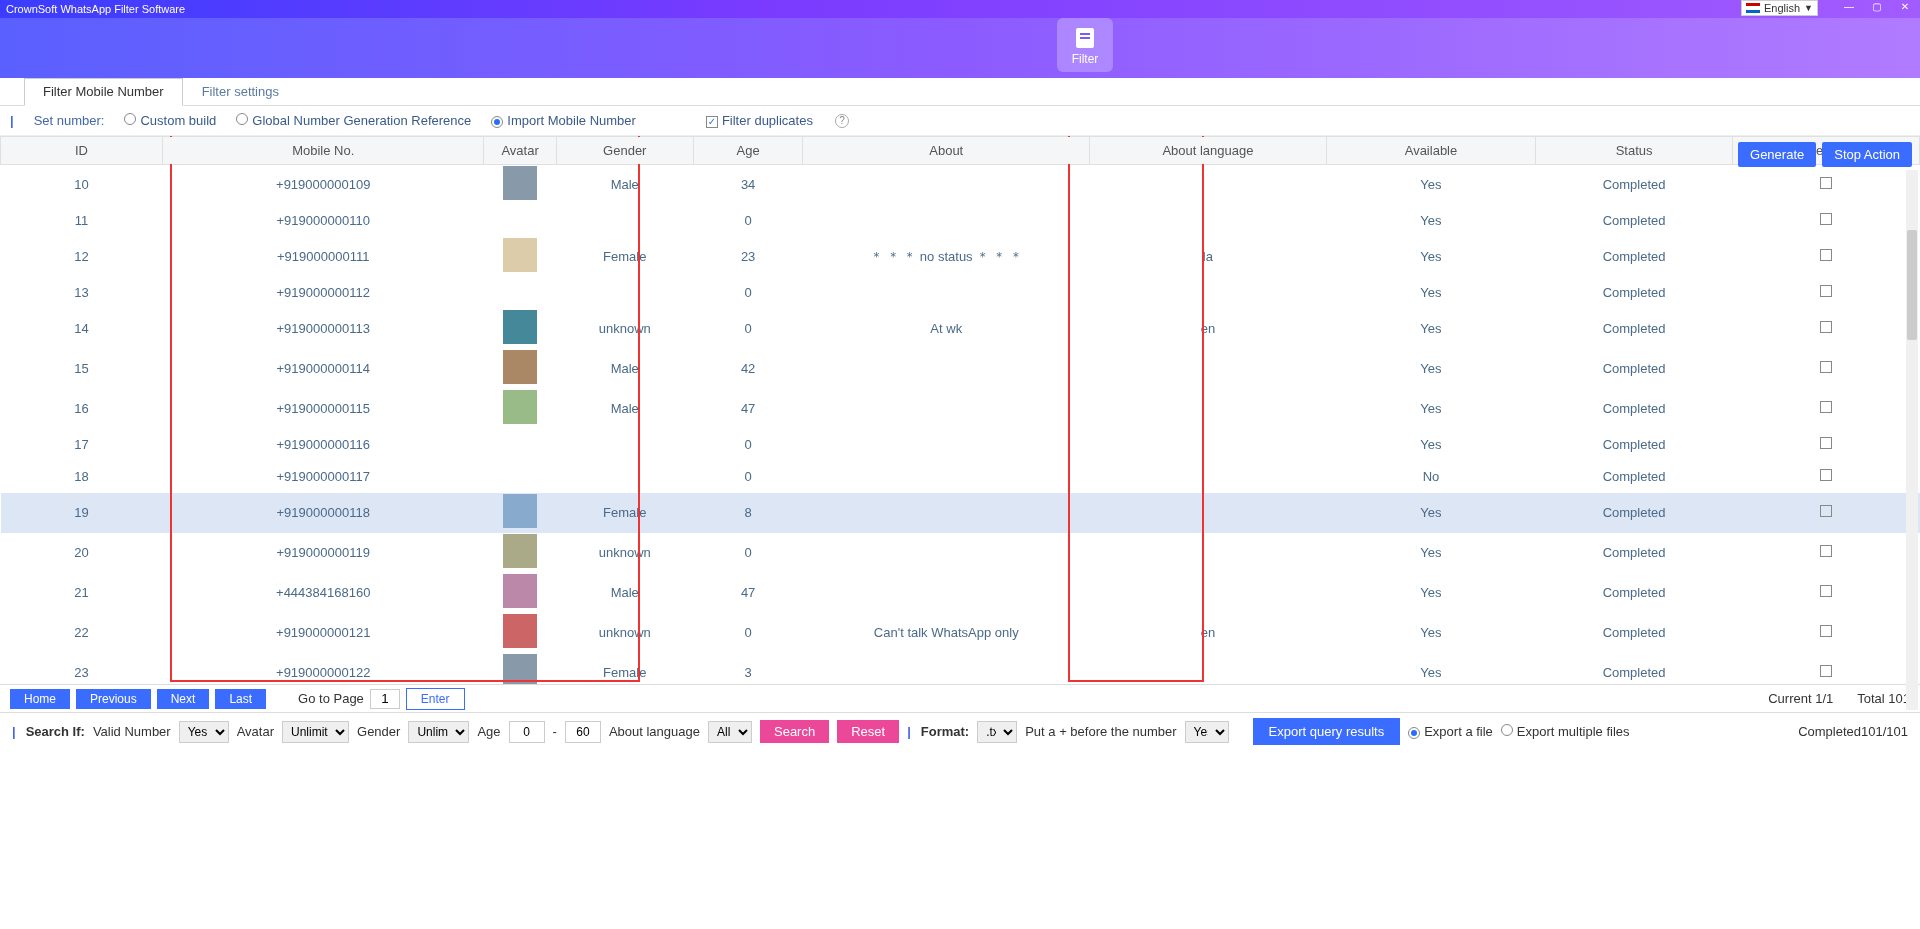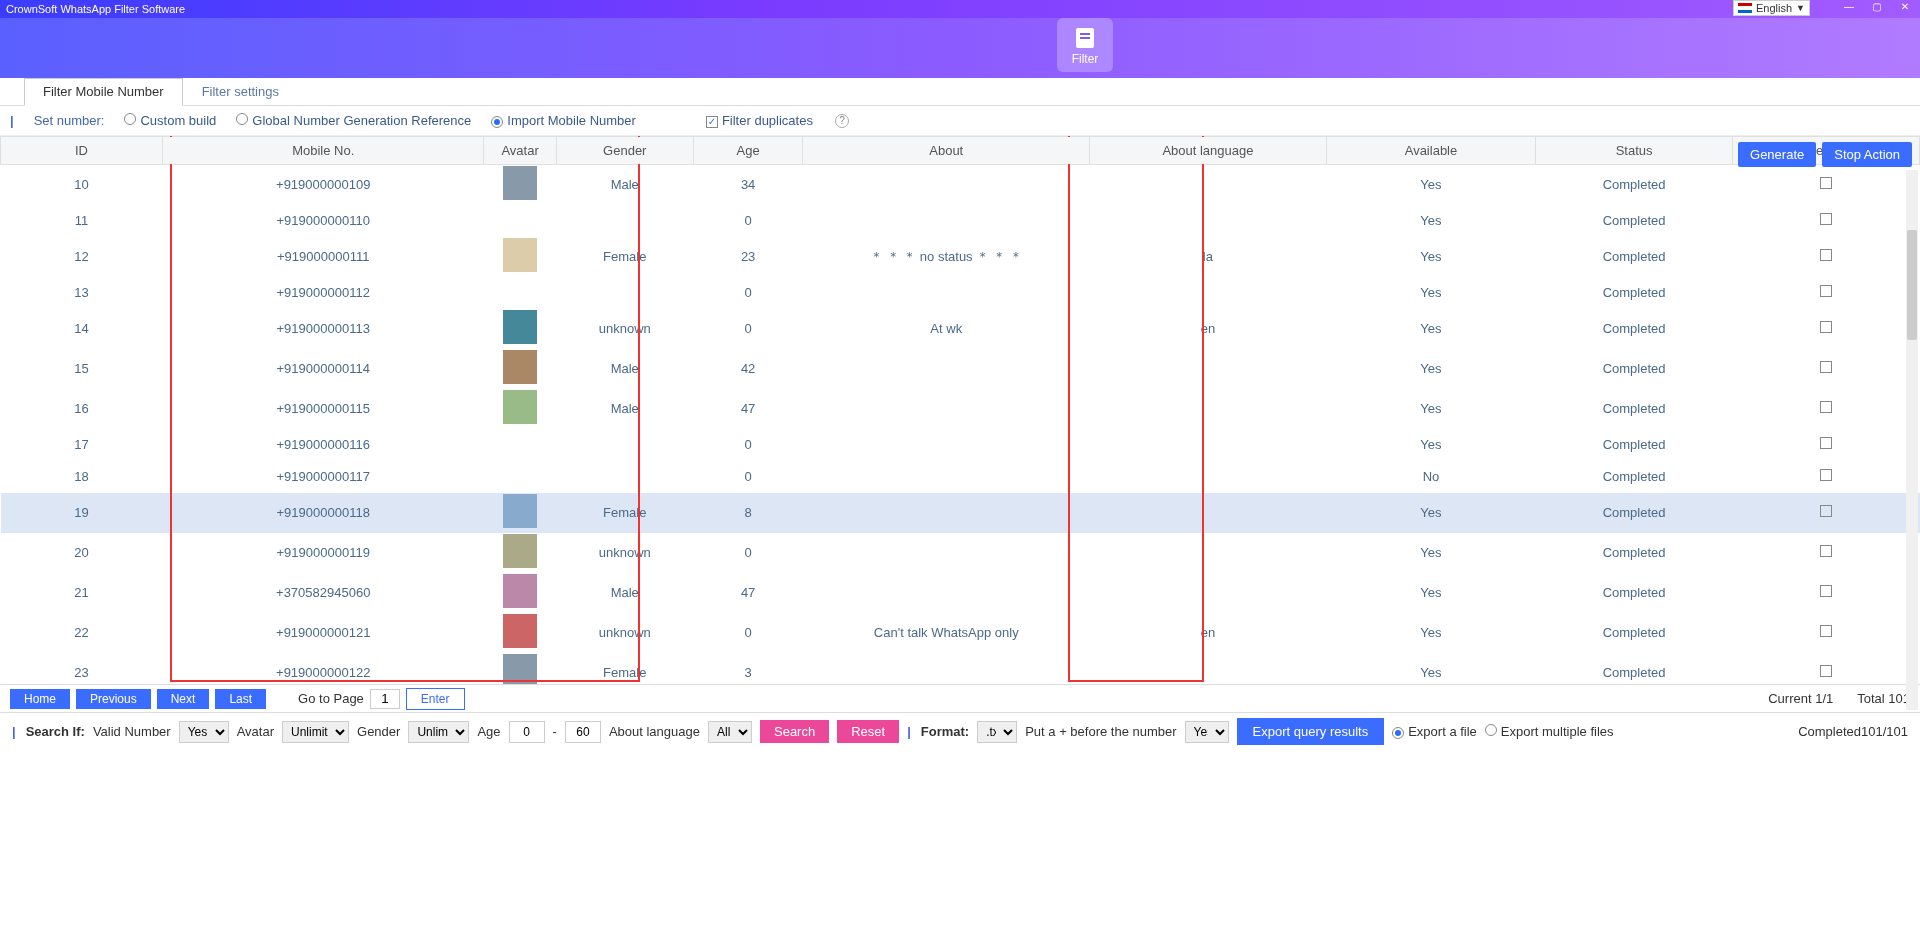--- a/index.html
+++ b/index.html
@@ -1,21 +1,21 @@
 <!DOCTYPE html>
 <html><head>
 <meta charset="utf-8">
 <style>
 * { box-sizing: border-box; margin: 0; padding: 0; font-family: "Segoe UI", Arial, sans-serif; }
 body { overflow: hidden; font-size: 13px; color: #333; background: #fff; }
 
 .titlebar { height: 18px; background: linear-gradient(90deg, #3a3dff 0%, #7a3bff 40%, #a25bff 100%); color: #fff; font-size: 11px; padding-left: 6px; line-height: 18px; position: relative; }
 .titlebar .winbtns { position: absolute; right: 4px; top: 0; display: flex; gap: 6px; }
 .titlebar .winbtn { width: 22px; height: 14px; display: inline-flex; align-items: center; justify-content: center; cursor: pointer; font-size: 10px; }
-.langsel { position: absolute; right: 110px; top: 0; background: #fff; color: #333; height: 16px; font-size: 11px; display: flex; align-items: center; padding: 0 4px; gap: 4px; border: 1px solid #ccc; }
+.langsel { position: absolute; right: 102px; top: 0; background: #fff; color: #333; height: 16px; font-size: 11px; display: flex; align-items: center; padding: 0 4px; gap: 4px; border: 1px solid #ccc; }
 .flag { width: 14px; height: 10px; background: linear-gradient(#c00 0 33%, #fff 33% 66%, #06c 66% 100%); display: inline-block; }
 .langsel .chev { font-size: 9px; }
 
 .ribbon { height: 60px; background: linear-gradient(90deg, #5a60ff 0%, #8c5bff 50%, #b07bff 100%); display: flex; align-items: center; padding-left: 250px; gap: 60px; position: relative; flex-direction: column; }
 .ribbon .item { display: flex; flex-direction: column; align-items: center; color: #fff; font-size: 12px; cursor: pointer; }
 .ribbon .item.active { background: rgba(255,255,255,0.25); border-radius: 6px; padding: 6px 14px; }
 .ribbon .item .ico { width: 28px; height: 28px; display: flex; align-items: center; justify-content: center; }
 
 .tabs { height: 28px; background: #fff; border-bottom: 1px solid #ddd; display: flex; }
 .tabs .tab { padding: 0 18px; height: 28px; line-height: 26px; font-size: 13px; color: #5a7aa0; cursor: pointer; border: 1px solid transparent; }
@@ -50,21 +50,21 @@
 .pager { height: 28px; border-top: 1px solid #ddd; display: flex; align-items: center; padding: 4px 10px; gap: 6px; font-size: 13px; position: relative; }
 .pager .pbtn { background: #3a6cff; color: #fff; padding: 3px 14px; font-size: 12px; cursor: pointer; }
 .pager input.pg { width: 30px; height: 20px; text-align: center; border: 1px solid #ccc; }
 .pager .rt { position: absolute; right: 10px; display: flex; gap: 24px; }
 
 .searchbar { height: 38px; border-top: 1px solid #ddd; display: flex; align-items: center; padding: 0 12px; gap: 8px; font-size: 13px; flex-wrap: nowrap; }
 .searchbar .sep { color: #4466ee; font-weight: bold; margin-right: 2px; }
 .searchbar select, .searchbar input[type=text] { border: 1px solid #ccc; height: 22px; font-size: 12px; padding: 0 4px; }
 .searchbar .nbox { width: 36px; text-align: center; }
 .searchbar .sb { background: #ec4899; color: #fff; border: none; padding: 4px 14px; cursor: pointer; font-size: 13px; }
-.searchbar .ex { background: #3a6cff; color: #fff; border: none; padding: 6px 16px; cursor: pointer; font-size: 13px; }
+.searchbar .ex { background: #3a6cff; color: #fff; border: none; padding: 6px 16px; cursor: pointer; font-size: 13px; margin-left: 16px; }
 .scrollbar-v { position: absolute; right: 2px; top: 170px; width: 12px; height: 540px; background: #f0f0f0; }
 .scrollbar-v .thumb { position: absolute; left: 1px; top: 60px; width: 10px; height: 110px; background: #ccc; border-radius: 2px; }
 </style>
 </head>
 <body>
 
 <div class="titlebar">
   <span>CrownSoft WhatsApp Filter Software</span>
   <div class="langsel">
     <span class="flag"></span>
@@ -290,21 +290,21 @@
           <td>unknown</td>
           <td>0</td>
           <td></td>
           <td></td>
           <td>Yes</td>
           <td>Completed</td>
           <td><span class="rowchk"></span></td>
         </tr>
         <tr class="row big">
           <td>21</td>
-          <td>+370582945060</td>
+          <td>+444384168160</td>
           <td><span class="avimg" style="background:#bb88aa"></span></td>
           <td>Male</td>
           <td>47</td>
           <td></td>
           <td></td>
           <td>Yes</td>
           <td>Completed</td>
           <td><span class="rowchk"></span></td>
         </tr>
         <tr class="row big">

